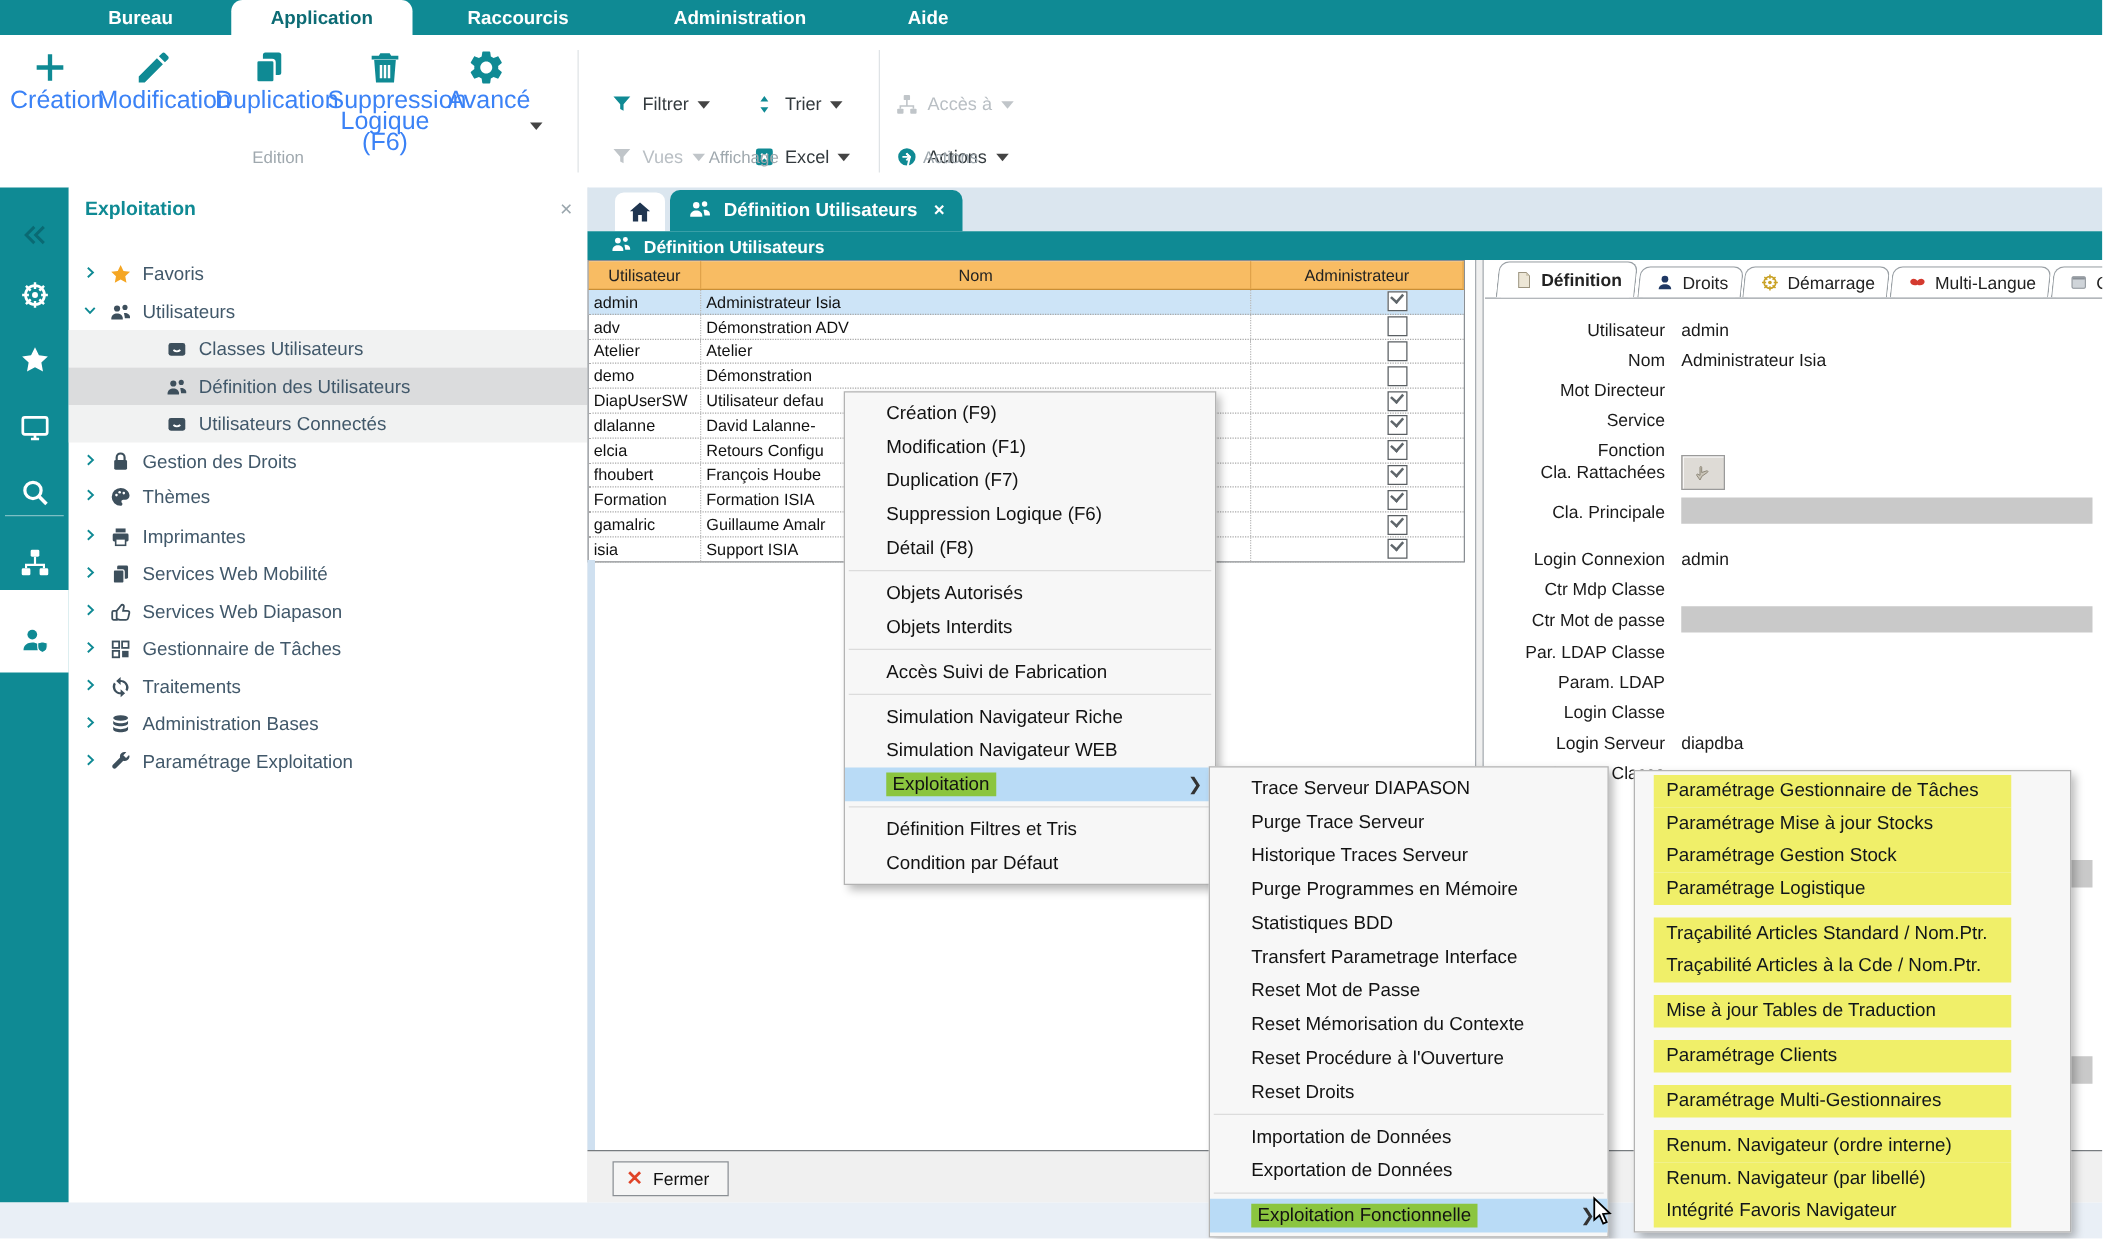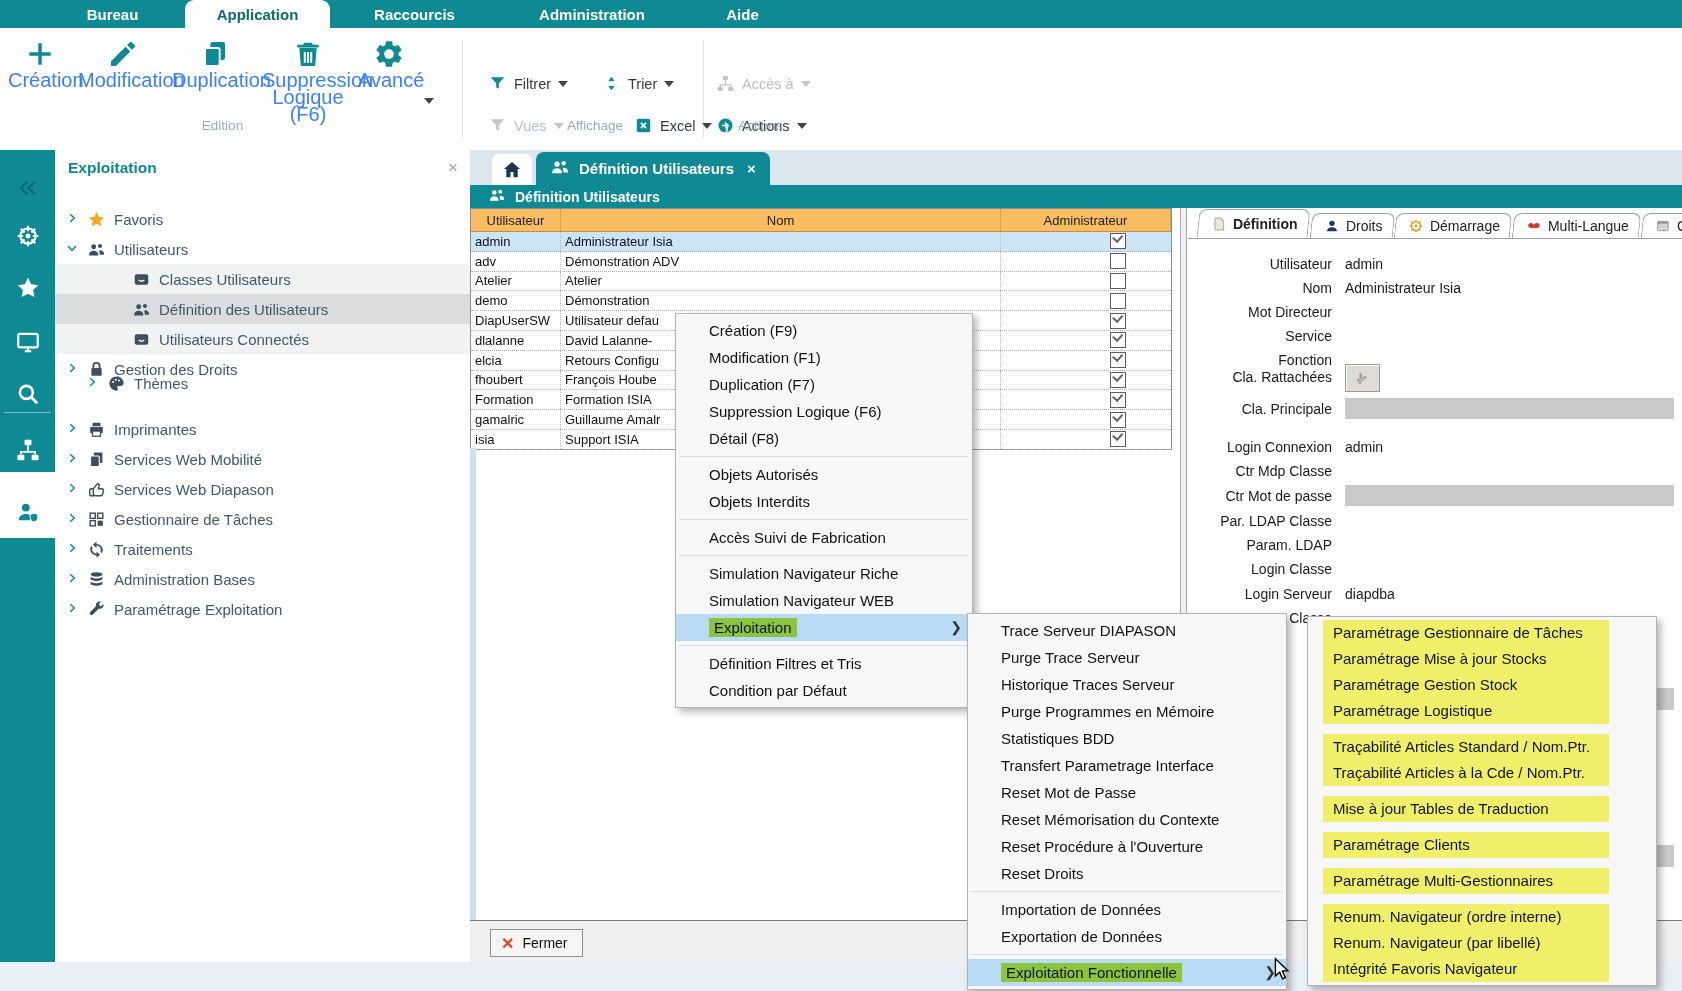--- a/index.html
+++ b/index.html
@@ -168,21 +168,21 @@
       </div>
       <div class="rsmall disabled" style="left: 488px; top: 88px;">
         <span style="display: flex;">
           <svg width="19" height="19" viewBox="0 0 24 24">
             <path fill="#c0c5c9" d="M3.5 4h17l-6.8 7.8v6.7l-3.4-1.9v-4.8L3.5 4z"></path>
           </svg>
         </span>
         <span>Vues</span>
         <span class="caret gray"></span>
       </div>
-      <div class="rsmall" style="left: 634px; top: 88px;">
+      <div class="rsmall" style="left: 602px; top: 88px;">
         <span style="display: flex;">
           <svg width="19" height="19" viewBox="0 0 24 24">
             <rect fill="#0f8a94" x="3.5" y="3.5" width="17" height="17" rx="2.5"></rect>
             <path stroke="#fff" stroke-width="2.2" fill="none" d="M8.8 8.8l6.4 6.4M15.2 8.8l-6.4 6.4"></path>
           </svg>
         </span>
         <span>Excel</span>
         <span class="caret"></span>
       </div>
       <div class="rsmall disabled" style="left: 716px; top: 46px;">
@@ -318,21 +318,21 @@
         <div class="treerow" style="top: 204px;">
           <span class="chev"><svg width="14" height="14" viewBox="0 0 24 24">
               <path stroke="#0f8a94" stroke-width="2.6" fill="none" d="M9 5.5L16 12l-7 6.5"></path>
             </svg></span>
           <span class="ticon"><svg width="19" height="19" viewBox="0 0 24 24">
               <rect fill="#3d4f5c" x="5.5" y="10" width="13" height="10" rx="1.5"></rect>
               <path fill="none" stroke="#3d4f5c" stroke-width="2.2" d="M8 10V7.5a4 4 0 0 1 8 0V10"></path>
             </svg></span>
           <span>Gestion des Droits</span>
         </div>
-        <div class="treerow" style="top: 218px; padding-left: 20px;">
+        <div class="treerow" style="top: 232px;">
           <span class="chev"><svg width="14" height="14" viewBox="0 0 24 24">
               <path stroke="#0f8a94" stroke-width="2.6" fill="none" d="M9 5.5L16 12l-7 6.5"></path>
             </svg></span>
           <span class="ticon"><svg width="19" height="19" viewBox="0 0 24 24">
               <path fill="#3d4f5c" d="M12 3a9 9 0 1 0 0 18c1.1 0 1.8-.9 1.8-1.8 0-.5-.2-.9-.5-1.2-.3-.3-.5-.7-.5-1.2 0-1 .8-1.8 1.8-1.8h2.1A4.3 4.3 0 0 0 21 10.7C20.7 6.3 16.7 3 12 3z"></path>
               <circle fill="#fff" cx="7.8" cy="10.2" r="1.3"></circle>
               <circle fill="#fff" cx="11" cy="7.3" r="1.3"></circle>
               <circle fill="#fff" cx="15.2" cy="8.2" r="1.3"></circle>
             </svg></span>
           <span>Thèmes</span>

